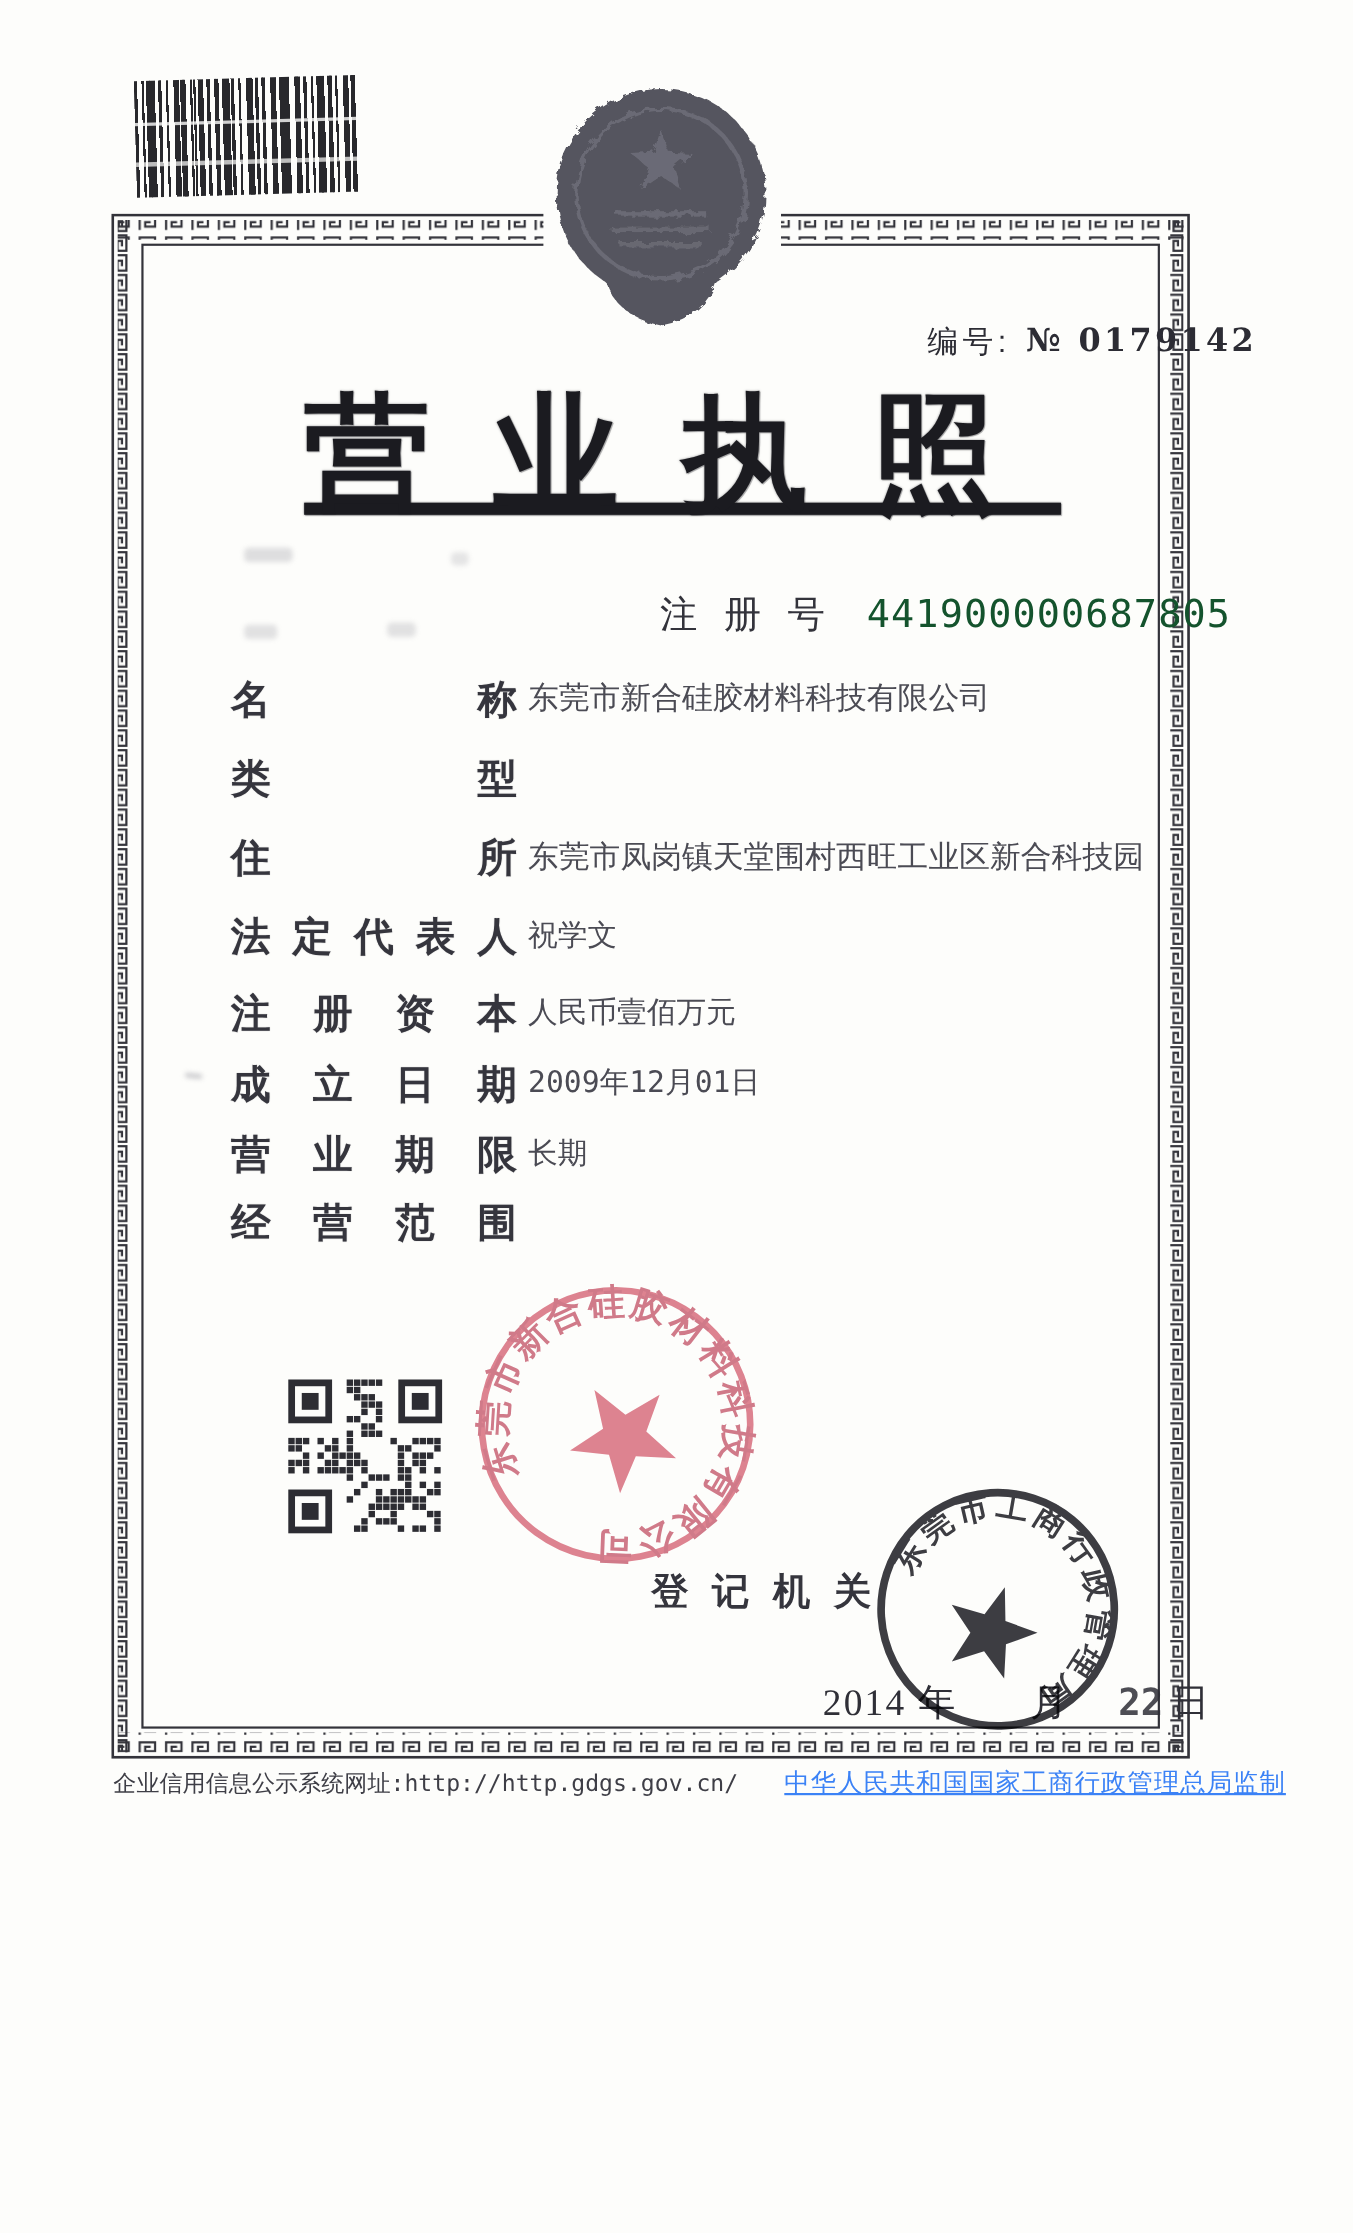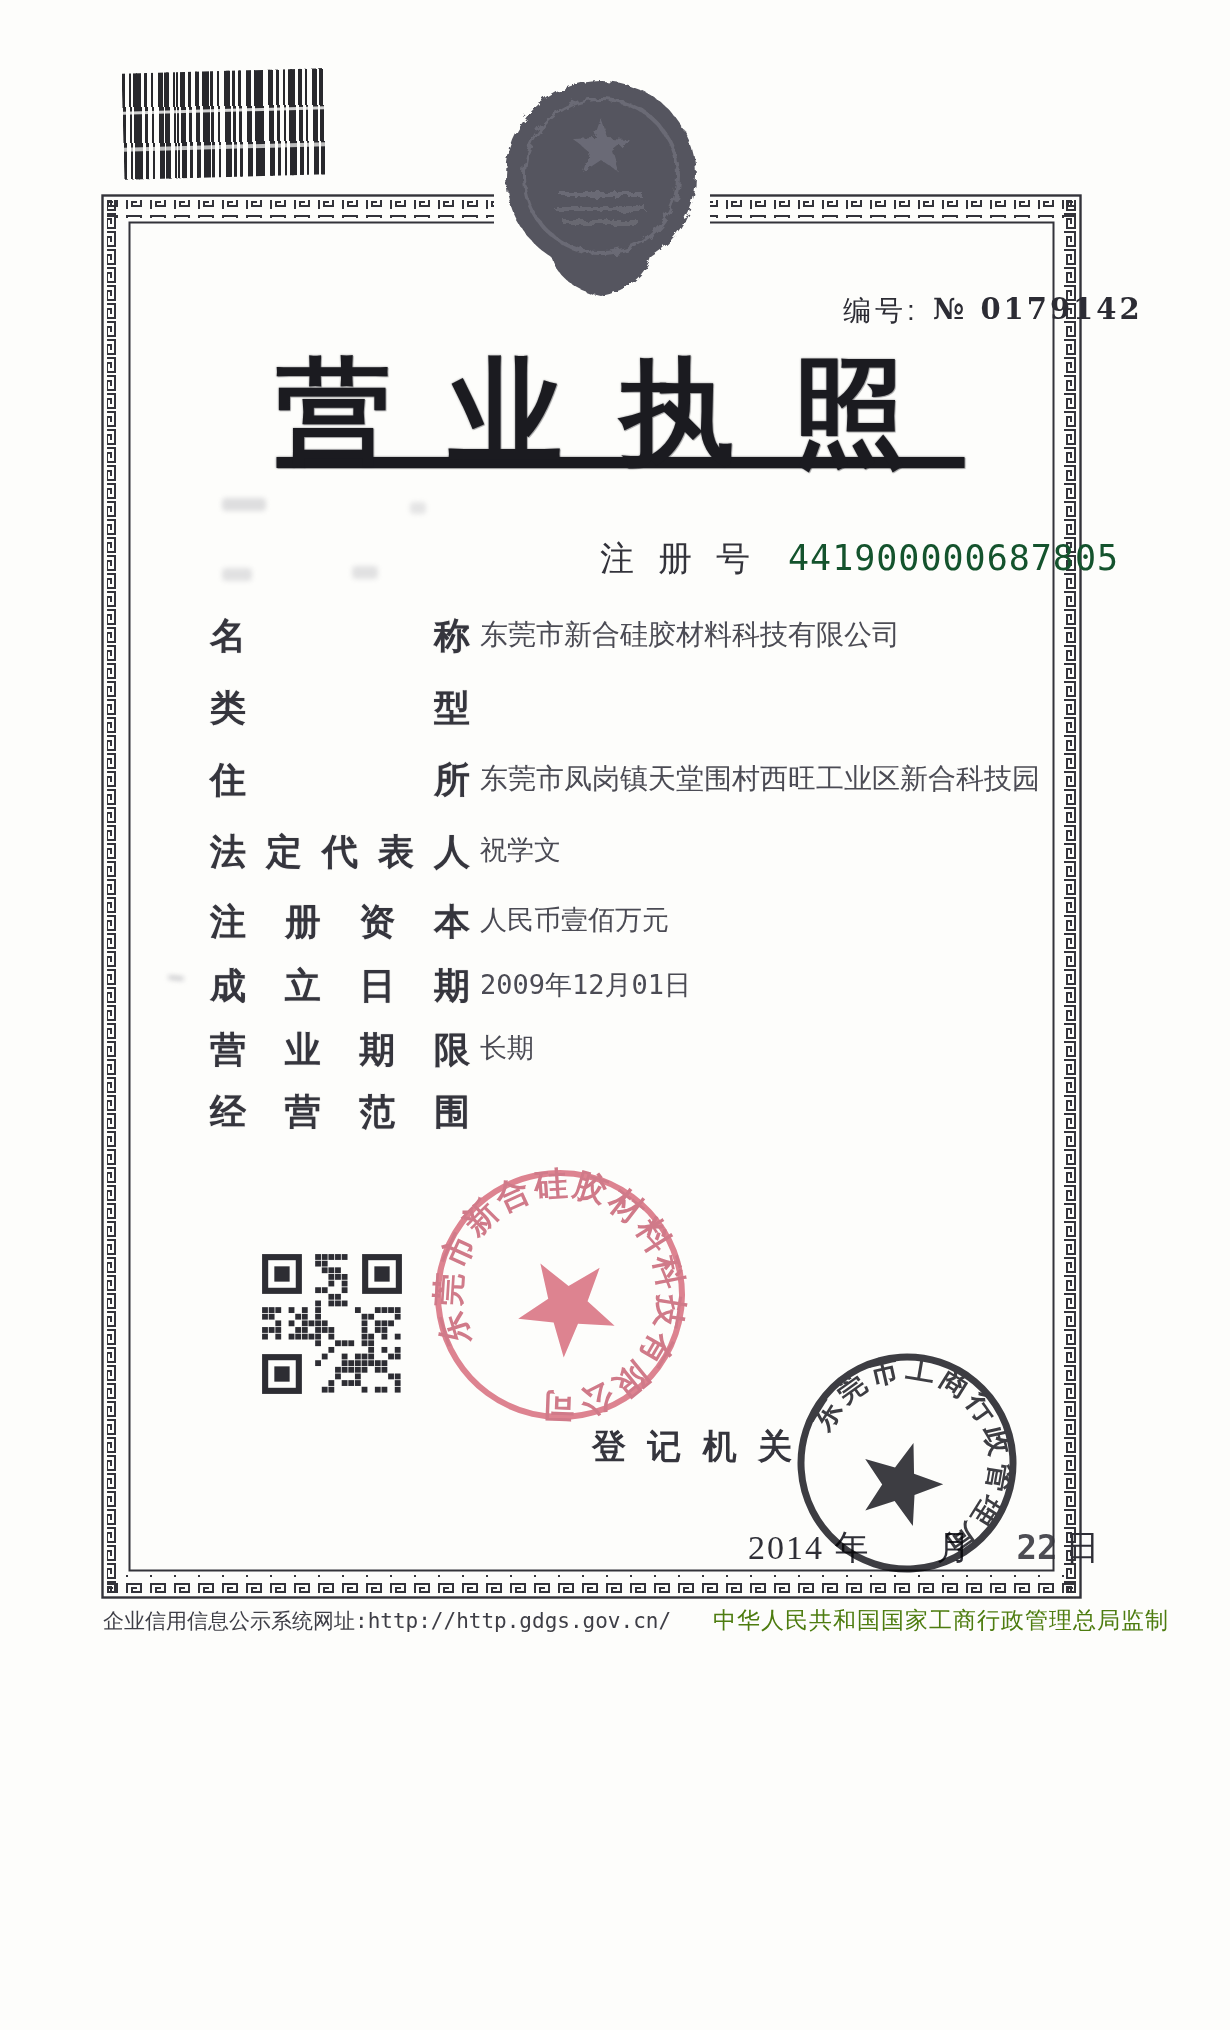--- a/index.html
+++ b/index.html
@@ -68,21 +68,21 @@
   #registrar{left:592px;top:1424px;z-index:4;}
   #registrar .cj{width:200px;font-size:34px;font-weight:600;color:#35353d;}
   #dateline{left:748px;top:1486px;z-index:4;display:flex;align-items:baseline;color:#2f2f37;font-size:34px;}
   #dateline .y{font-family:Liberation Serif, serif;letter-spacing:2px;margin-top:39px;}
   #dateline .m{margin-left:66px;}
   #dateline .d{margin-left:46px;font-family:"DejaVu Sans Mono", monospace;opacity:.85;font-weight:bold;}
   #dateline .ds{margin-left:8px;}
 
   
   #footer-left{left:103px;top:1607px;z-index:4;font-size:21px;color:#3e3e46;font-family:"DejaVu Sans Mono", monospace;letter-spacing:0px;}
-  #footer-right{left:713px;top:1605px;z-index:4;font-size:23px;color:#4d7c0f;letter-spacing:1px;}
+  #footer-right{left:713px;top:1605px;z-index:4;font-size:23px;color:#3b82f6;letter-spacing:1px;text-decoration:underline;}
 
   
   .smudge{background:#8f8f98;border-radius:4px;filter:blur(2.5px);z-index:3;}
 </style>
 </head>
 <body>
 
 <svg id="frame" class="abs" width="981" height="1405">
   <defs>
     <pattern id="meH" width="24" height="18" patternUnits="userSpaceOnUse">

